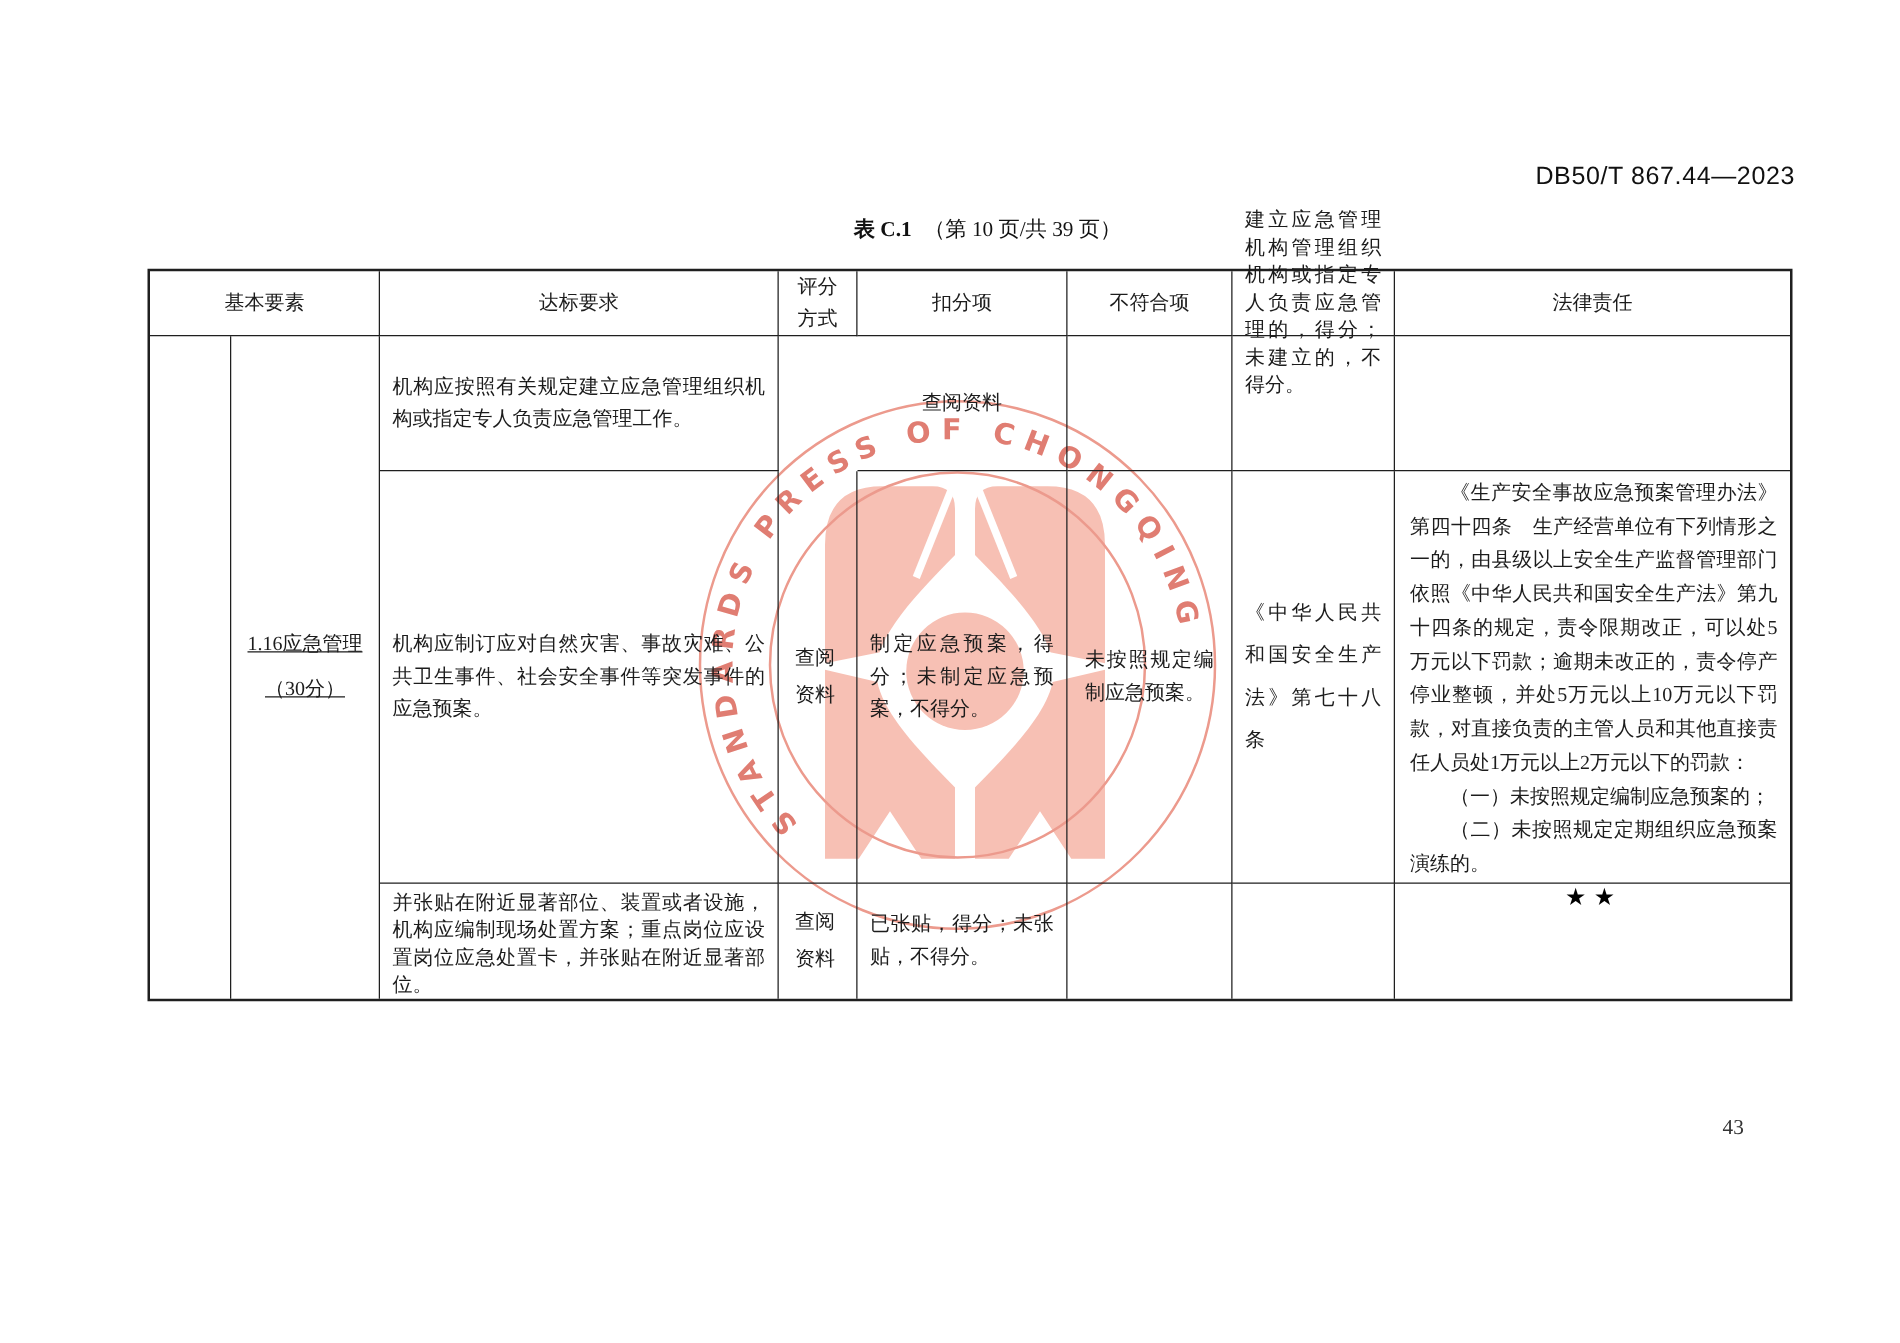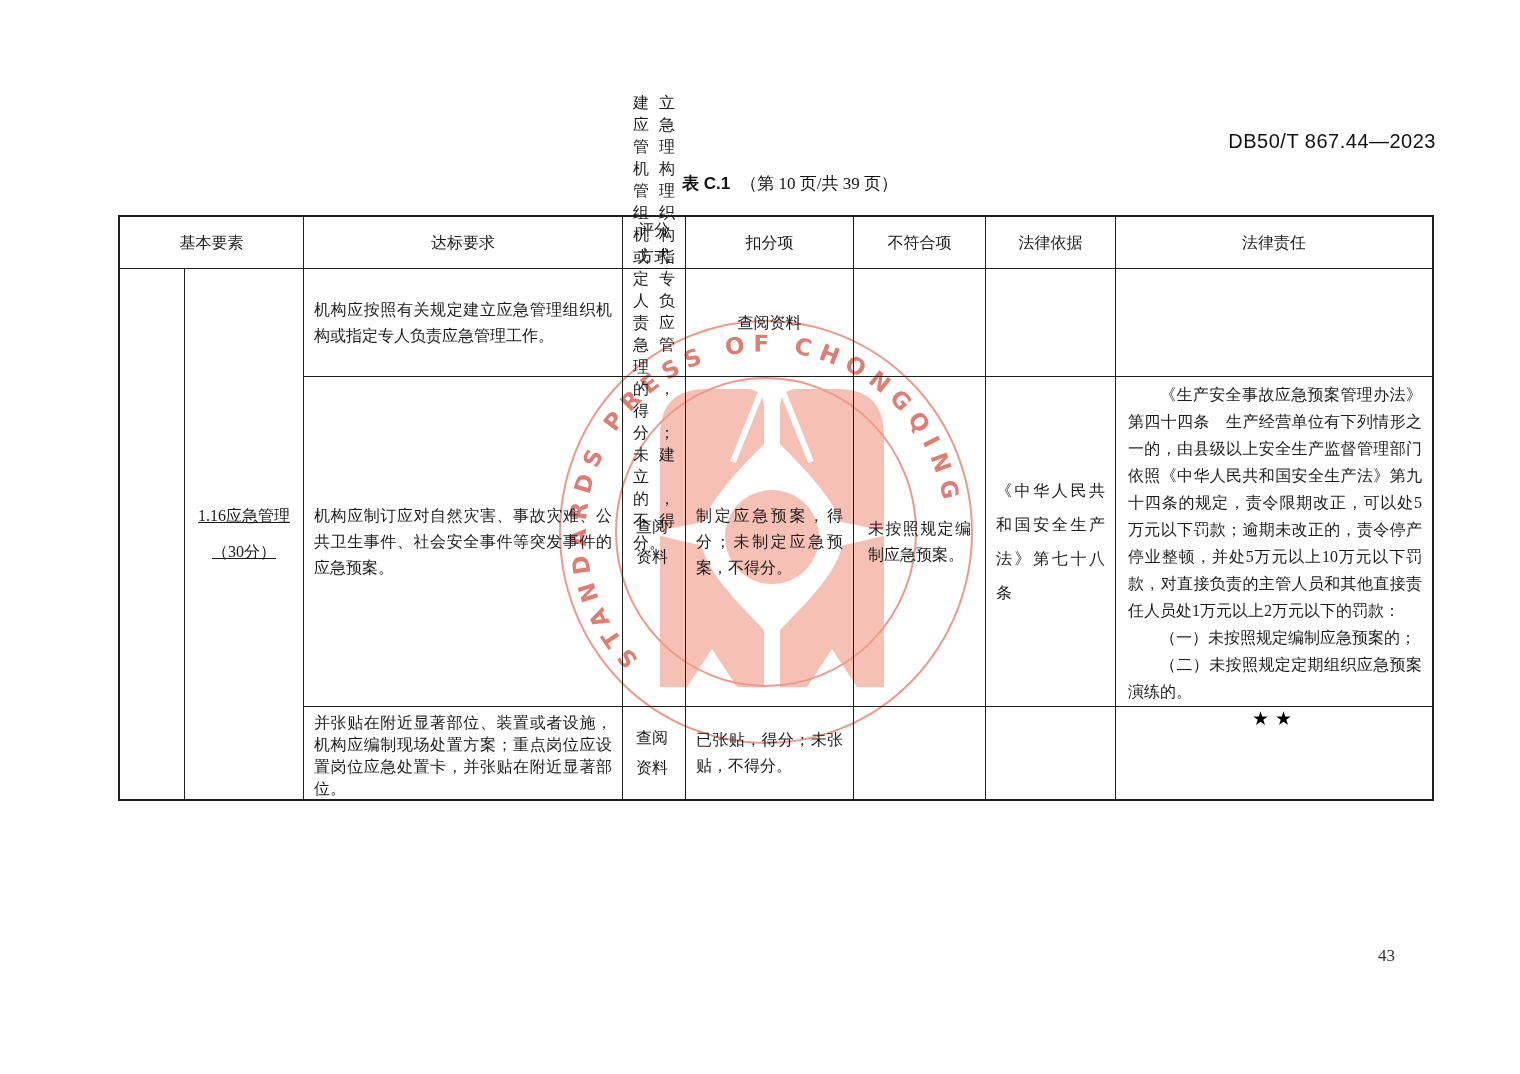--- a/index.html
+++ b/index.html
@@ -8,24 +8,24 @@
     font-family:"Liberation Serif","DejaVu Serif",serif;color:#1c1c1c;
   }
   .doc-number{
     position:absolute;top:130px;right:84px;
     font-family:"Liberation Sans","DejaVu Sans",sans-serif;
     font-size:20px;letter-spacing:0.5px;color:#111;
   }
   .table-title{
     position:absolute;top:172px;left:0;width:1540px;text-align:center;font-size:17px;color:#111;
   }
-  .tt-prefix{font-family:Liberation Sans, sans-serif;font-weight:bold;margin-right:10px;margin-left:40px;}
+  .tt-prefix{font-family:Liberation Serif, serif;font-weight:bold;margin-right:10px;margin-left:40px;}
   .tt-suffix{font-family:"Liberation Serif","DejaVu Serif",serif;}
   .page-number{
-    position:absolute;top:946px;left:1378px;font-size:17px;color:#333;
+    position:absolute;top:892px;left:1378px;font-size:17px;color:#333;
   }
   
   .watermark{position:absolute;left:0;top:0;width:1520px;height:1074px;z-index:0;pointer-events:none;}
   
   .sheet-table{
     position:absolute;left:118px;top:215px;z-index:1;
     display:grid;
     grid-template-columns:65px 119px 319px 63px 168px 132px 130px 316px;
     grid-template-rows:52px 108px 330px 92px;
     border:2px solid #1f1f1f;background:transparent;
@@ -83,21 +83,20 @@
 </div>
 <div class="page-number">43</div>
 
 <div class="sheet-table">
 
   <div class="cell head" style="grid-area:1/1/2/3">基本要素</div>
   <div class="cell head" style="grid-area:1/3/2/4">达标要求</div>
   <div class="cell head head-narrow" style="grid-area:1/4/2/5">评分方式</div>
   <div class="cell head" style="grid-area:1/5/2/6">扣分项</div>
   <div class="cell head" style="grid-area:1/6/2/7">不符合项</div>
-  <div class="cell head" style="grid-area:1/7/2/8">法律依据</div>
   <div class="cell head br0" style="grid-area:1/8/2/9">法律责任</div>
 
   <div class="cell bb0" style="grid-area:2/1/5/2"></div>
   <div class="cell element-cell bb0" style="grid-area:2/2/5/3">
     <div>1.16应急管理</div>
     <div>（30分）</div>
   </div>
 
   <div class="cell txt-left" style="grid-area:2/3/3/4">机构应按照有关规定建立应急管理组织机构或指定专人负责应急管理工作。</div>
   <div class="cell method-cell" style="grid-area: 2 / 5 / 3 / 6;">查阅资料</div>

